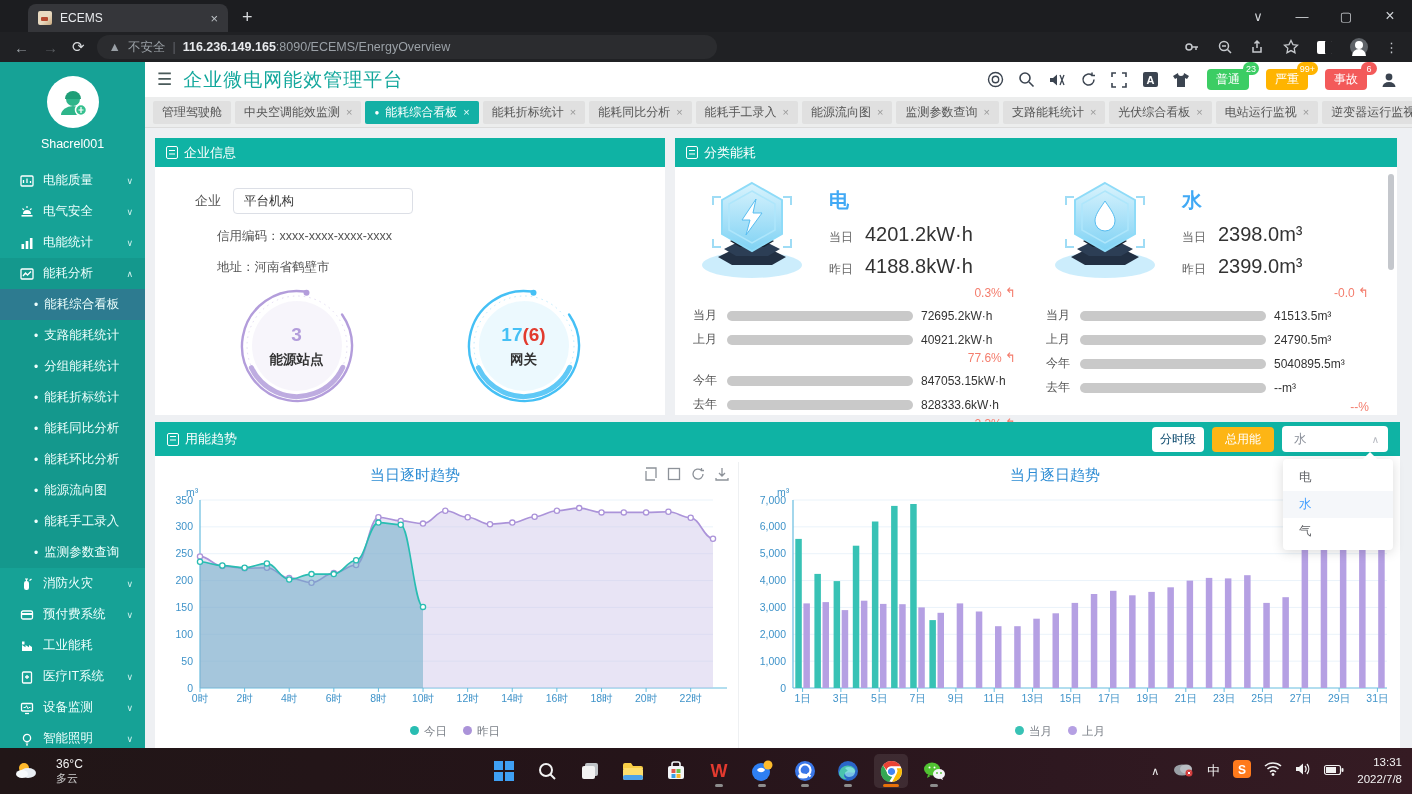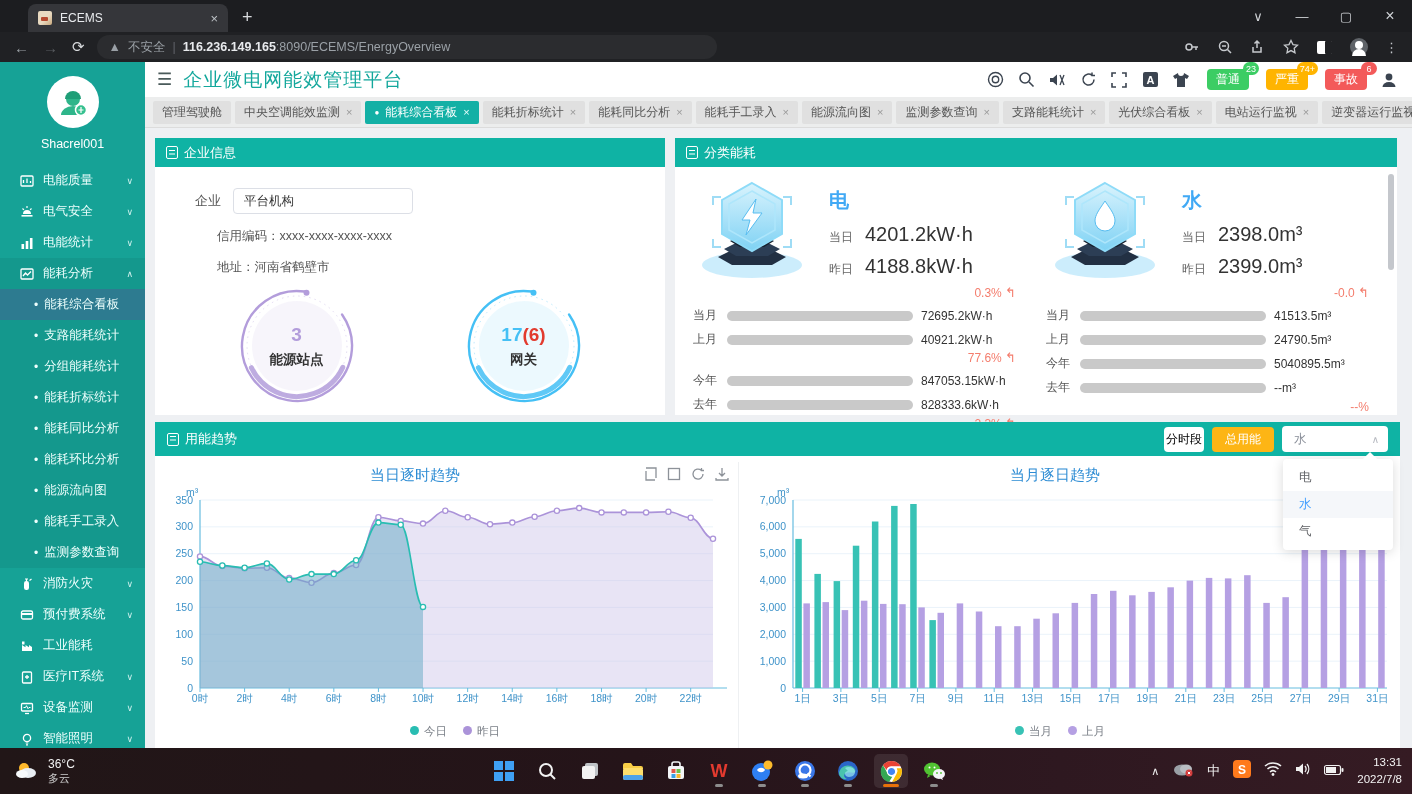--- a/index.html
+++ b/index.html
@@ -93,39 +93,39 @@
   .brow{display:flex;align-items:center;gap:8px;margin-top:7px;}
   .brow .lb{font-size:12px;color:#555;width:26px;flex:none;}
   .brow .track{width:186px;height:10px;background:var(--track);border-radius:5px;overflow:hidden;flex:none;}
   .brow .fill{height:100%;border-radius:5px 0 0 5px;}
   .brow .vl{font-size:12px;color:#333;white-space:nowrap;}
   .scrollthumb{position:absolute;right:3px;top:36px;width:6px;height:96px;border-radius:3px;background:#c4c7cc;}
 
   
   .thead{height:34px;background:var(--panel-head);color:#fff;font-size:13px;display:flex;align-items:center;padding:0 12px;gap:6px;}
   .tctrl{margin-left:auto;display:flex;align-items:center;gap:8px;}
-  .btn-ghost{height:25px;padding:0 2px;background:#fff;color:#000000;font-size:12px;border-radius:4px;display:flex;align-items:center;}
+  .btn-ghost{height:25px;padding:0 8px;background:#fff;color:#0c4a6e;font-size:12px;border-radius:4px;display:flex;align-items:center;}
   .btn-solid{height:25px;padding:0 13px;background:var(--yellow);color:#fff;font-size:12px;border-radius:4px;display:flex;align-items:center;}
   .sel{width:106px;height:26px;background:#fff;border-radius:4px;display:flex;align-items:center;padding:0 9px 0 12px;color:#8a8f99;font-size:12.5px;}
   .sel .chev{margin-left:auto;color:#b5b8bf;font-size:10px;}
   .chart-title{position:absolute;font-size:15px;font-weight:normal;color:var(--chart-title);}
   .ctools{position:absolute;display:flex;gap:10px;color:#8d9299;}
   .legend{position:absolute;display:flex;gap:16px;font-size:11.5px;color:#7b8088;align-items:center;}
   .legend .sw{width:9px;height:9px;border-radius:50%;display:inline-block;margin-right:5px;}
   .vdiv{position:absolute;width:1px;background:#eef0f2;}
 
   
   .dropdown{position:absolute;left:1283px;top:459px;width:110px;background:#fff;border-radius:4px;box-shadow:0 2px 12px rgba(0,0,0,0.15);padding:5px 0;z-index:50;}
   .dropdown::before{content:"";position:absolute;top:-5px;right:18px;width:10px;height:10px;background:#fff;transform:rotate(45deg);}
   .dd-item{height:27px;display:flex;align-items:center;padding:0 16px;font-size:12.5px;color:#606266;}
   .dd-item.sel-on{color:#409eff;background:#f5f7fa;}
 
   
   .taskbar{position:absolute;left:0;bottom:0;width:100%;height:46px;background:linear-gradient(90deg,#211617 0%,#251419 45%,#2e1820 75%,#351b23 100%);display:flex;align-items:center;}
-  .weather{display:flex;align-items:center;gap:8px;margin-left:14px;color:#fff;}
+  .weather{display:flex;align-items:center;gap:16px;margin-left:14px;color:#fff;}
   .wtxt .t1{font-size:12px;color:#f2f2f2;}
   .wtxt .t2{font-size:11px;color:#cfcfcf;}
   .tb-center{position:absolute;left:487px;display:flex;align-items:center;gap:9px;}
   .tbi{width:34px;height:34px;border-radius:5px;display:flex;align-items:center;justify-content:center;position:relative;}
   .tbi.run::after{content:"";position:absolute;bottom:1px;left:13px;width:8px;height:3px;border-radius:2px;background:#8d8d8d;}
   .tbi.chrome-active{background:rgba(255,255,255,0.09);}
   .tbi.chrome-active::after{content:"";position:absolute;bottom:1px;left:9px;width:16px;height:3px;border-radius:2px;background:#e8710a;}
   .tray{position:absolute;right:10px;display:flex;align-items:center;gap:13px;color:#f0f0f0;}
   .tray .ime{font-size:13px;}
   .clock{text-align:right;font-size:11.5px;line-height:1.45;color:#f4f4f4;}
@@ -406,21 +406,21 @@
             <svg width="18" height="16" viewBox="0 0 18 16">
               <path d="M6 1L1 4l2 3 2-1v9h8V6l2 1 2-3-5-3a3 3 0 0 1-6 0z" fill="#3b4450"></path>
             </svg>
           </span>
         <span class="hbadge" style="background:var(--badge-green)">
           <span>普通</span>
           <span class="cnt" style="background:var(--badge-green)">23</span>
         </span>
         <span class="hbadge" style="background:var(--badge-yellow)">
           <span>严重</span>
-          <span class="cnt" style="background:var(--badge-yellow)">74+</span>
+          <span class="cnt" style="background:var(--badge-yellow)">99+</span>
         </span>
         <span class="hbadge" style="background:var(--badge-red)">
           <span>事故</span>
           <span class="cnt" style="background:var(--badge-red)">6</span>
         </span>
         <span class="hic">
             <svg width="18" height="18" viewBox="0 0 18 18">
               <circle cx="9" cy="6" r="3.4" fill="#3b4450"></circle>
               <path d="M2.5 16a6.5 5 0 0 1 13 0z" fill="#3b4450"></path>
             </svg>

